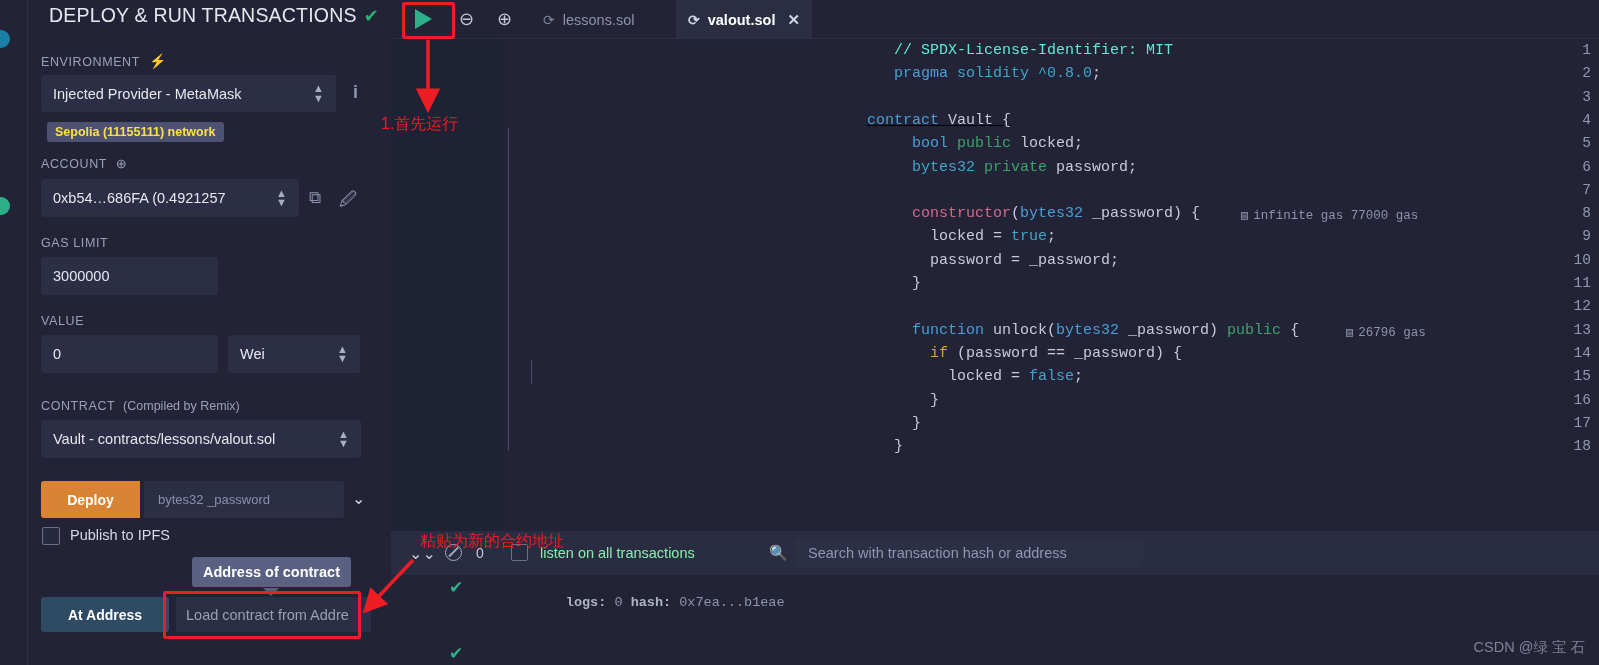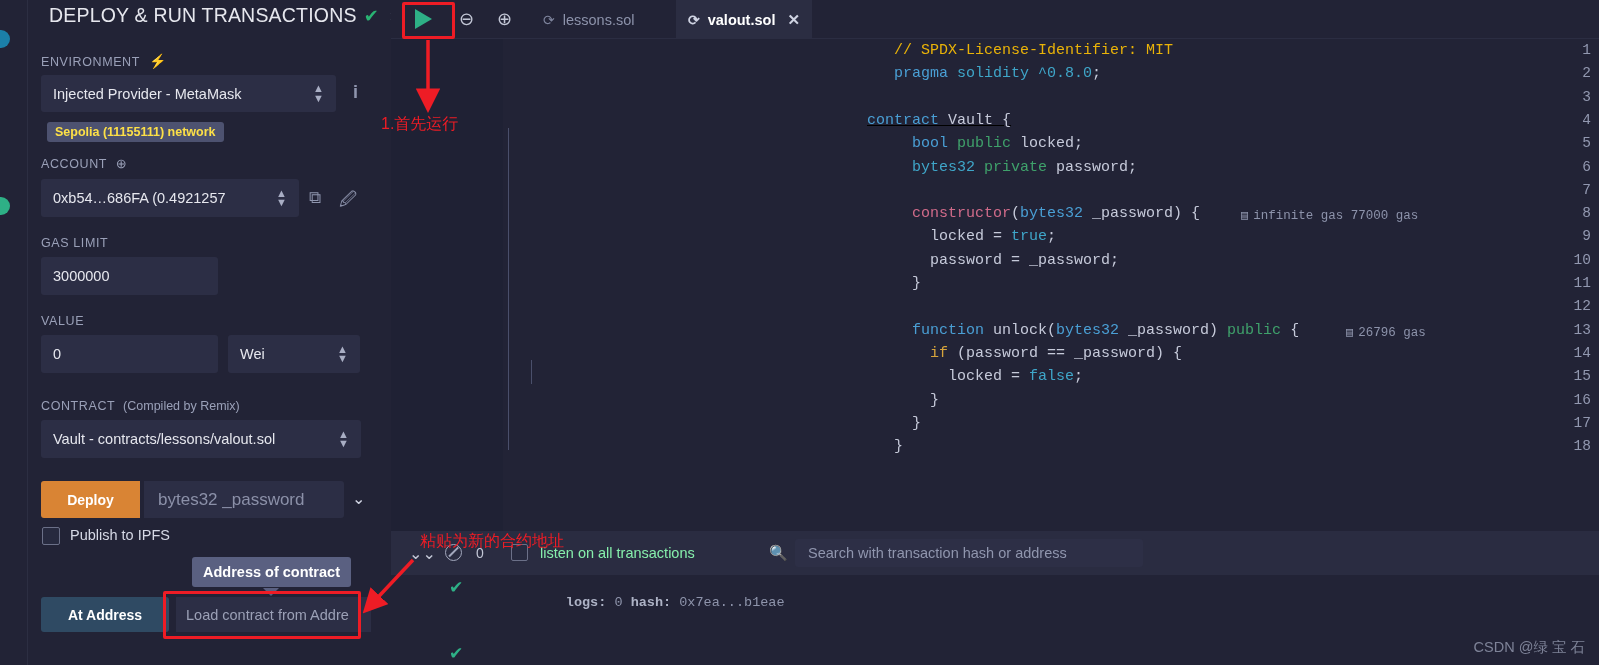--- a/index.html
+++ b/index.html
@@ -46,21 +46,21 @@
 
   .iconbtn { position: absolute; color: #8f95ae; cursor: pointer; }
 
   .deploy-btn {
     position: absolute; background: #d98434; color: #fff; border: none;
     border-radius: 3px 0 0 3px; font-size: 14px; font-weight: bold;
     font-family: "Liberation Sans", sans-serif; cursor: pointer;
   }
   .deploy-input {
     position: absolute; background: #2c2e45; border: none; color: #8b90a8;
-    font-size: 17px; font-family: "Liberation Sans", sans-serif; padding: 0 14px;
+    font-size: 13px; font-family: "Liberation Sans", sans-serif; padding: 0 14px;
     border-radius: 0 3px 3px 0;
   }
   .deploy-input::placeholder { color: #8b90a8; }
   .caret-dn { position: absolute; color: #cfd3e2; font-size: 16px; }
 
   .cbox {
     position: absolute; width: 18px; height: 18px; border: 1px solid #6b7088;
     border-radius: 2px; background: #272a3f; cursor: pointer;
   }
   .cbox-lbl { position: absolute; color: #d6d9e6; font-size: 14.5px; }
@@ -118,21 +118,21 @@
     font-size: 15px; font-family: "Liberation Mono", "DejaVu Sans Mono", monospace;
   }
   .fold-bar { position: absolute; width: 1px; background: #4a4f6b; }
   .gas-note {
     position: absolute; color: #8d93ab; font-size: 12.5px;
     font-family: "Liberation Mono", "DejaVu Sans Mono", monospace; white-space: pre;
   }
   .gas-ico { color: #8d93ab; font-size: 12px; margin-right: 5px; }
 
   
-  .t-cmt { color: #eab308; }
+  .t-cmt { color: #5eead4; }
   .t-kw  { color: #4a9fd5; }
   .t-kw2 { color: #3fa6c9; }
   .t-fn  { color: #d16b8a; }
   .t-grn { color: #3fa16b; }
   .t-typ { color: #4a9fd5; }
   .t-yel { color: #d7a43c; }
   .t-pln { color: #c6cada; }
   .t-pnc { color: #c6cada; }
 
   

